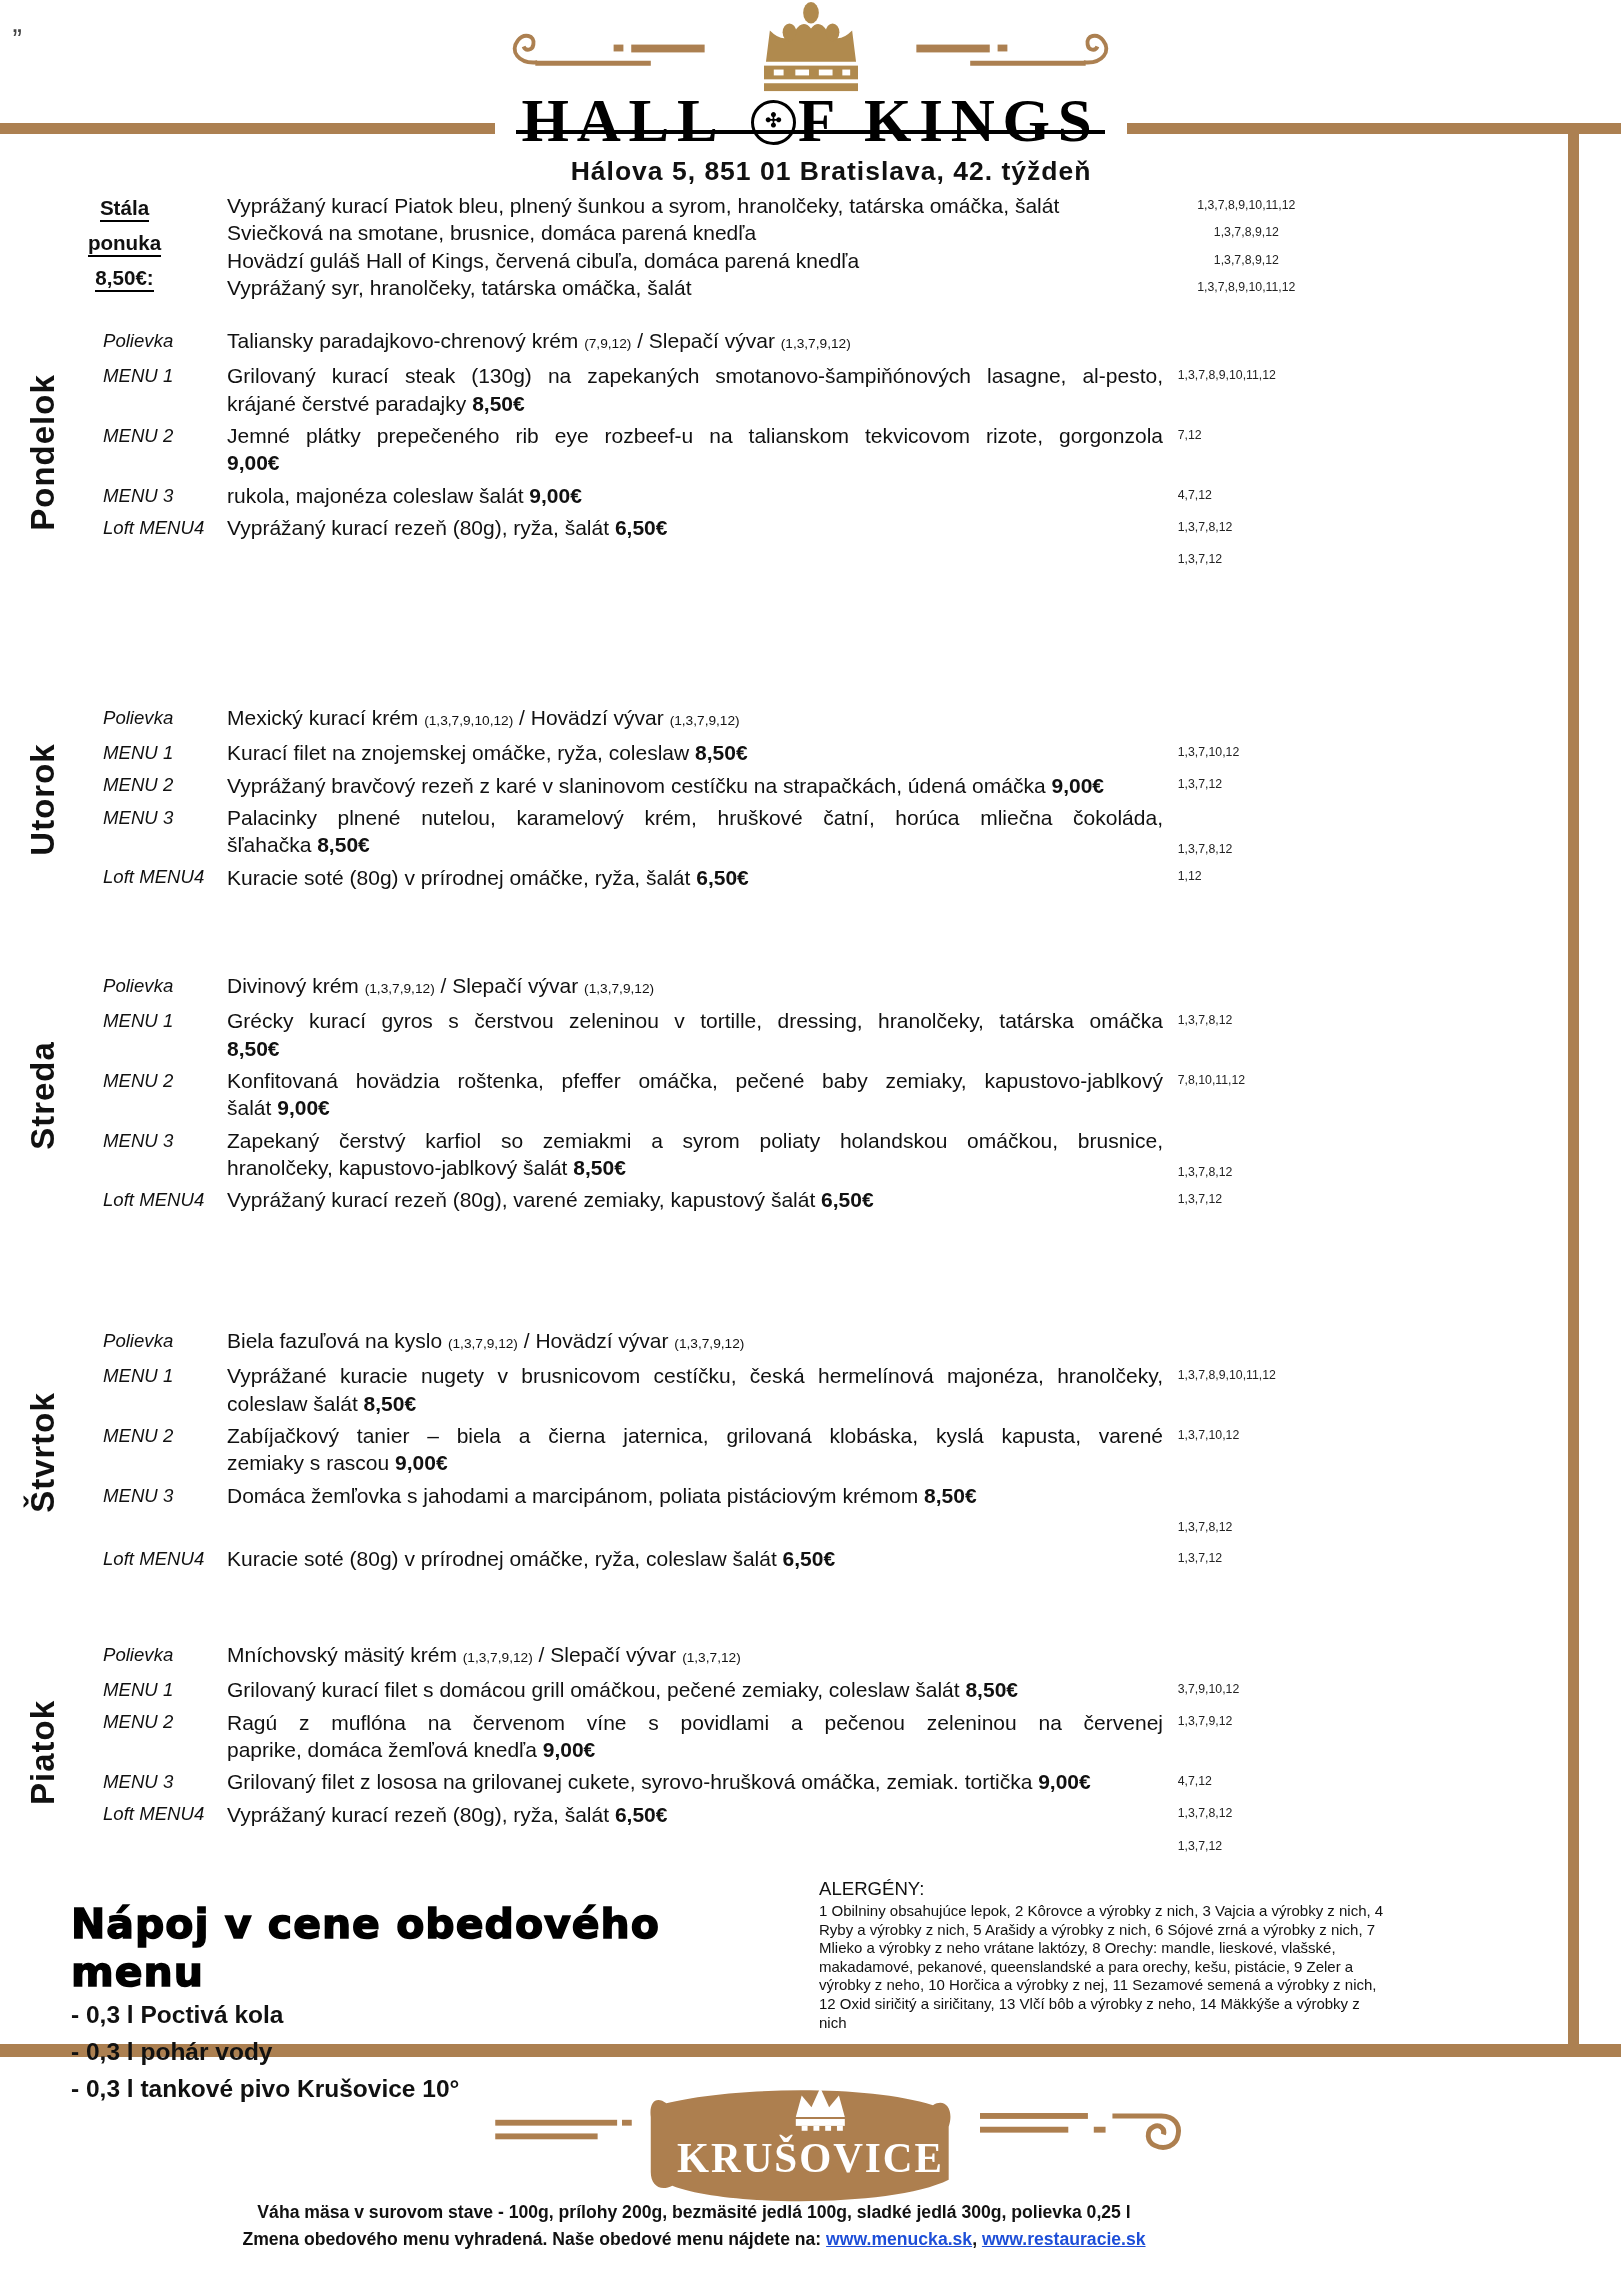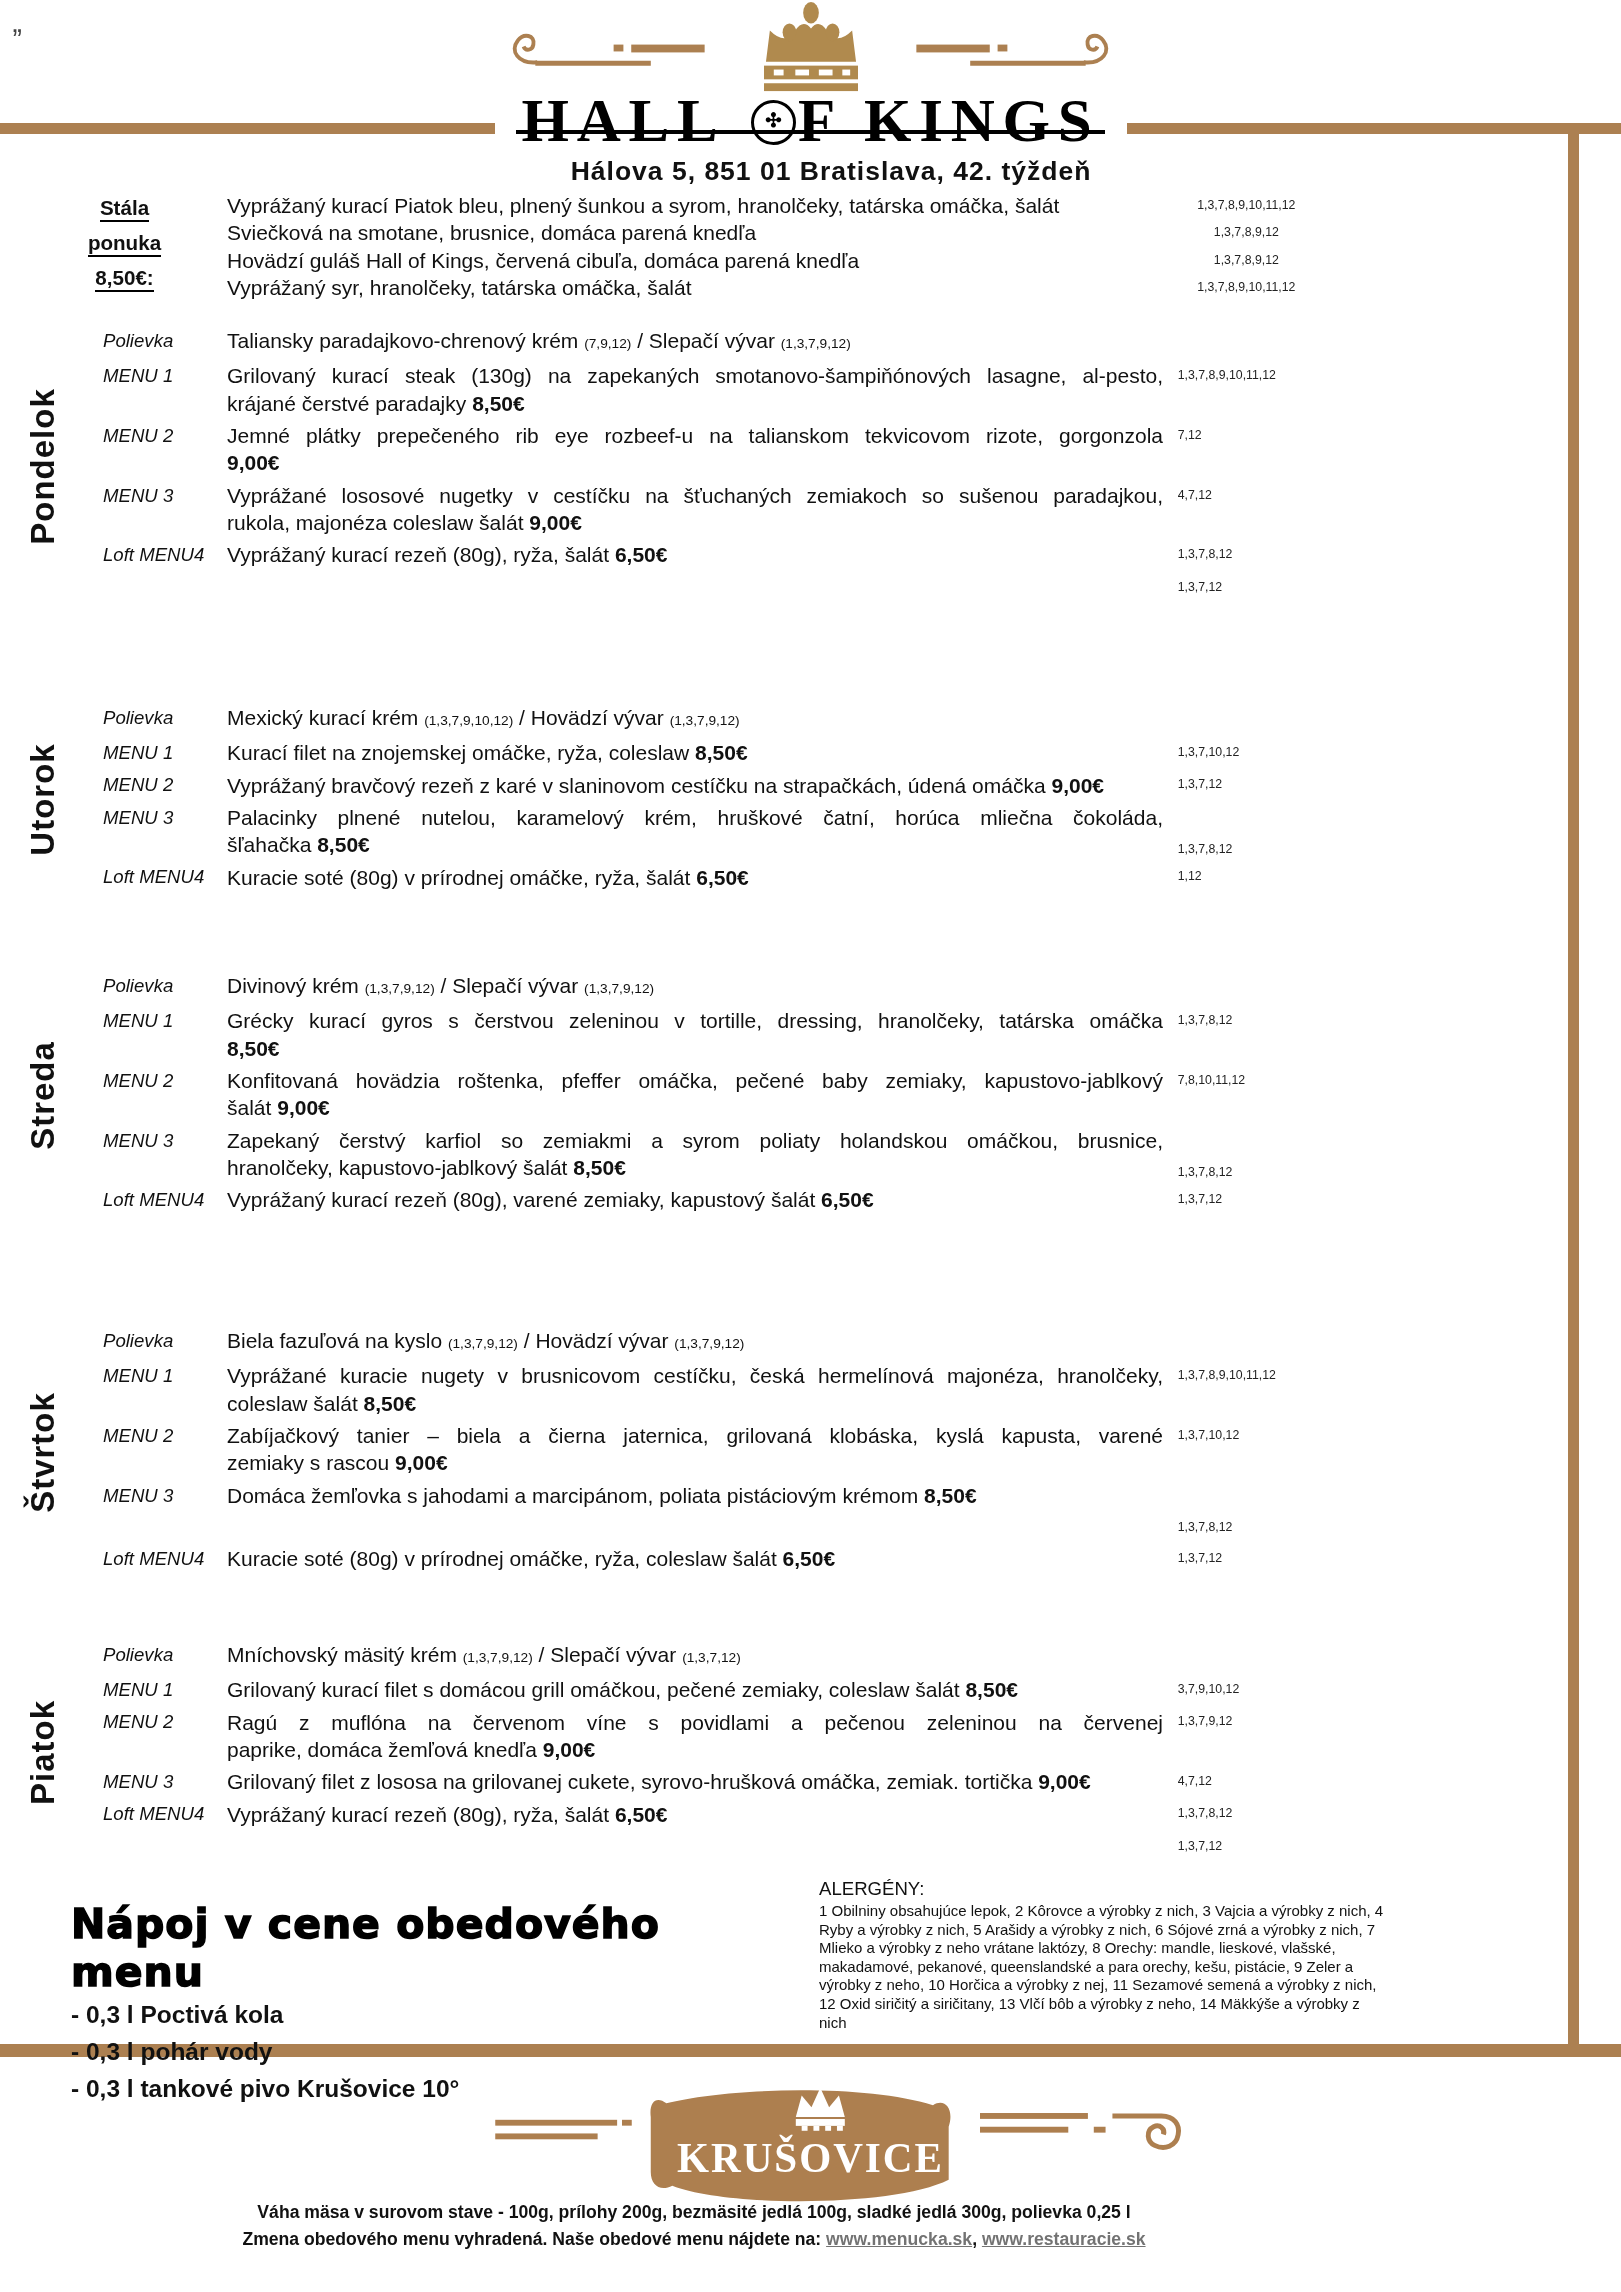--- a/index.html
+++ b/index.html
@@ -52,21 +52,21 @@
   .alergeny{position:absolute;left:819px;top:1878px;width:568px;}
   .alergeny-title{font-size:18.6px;font-weight:normal;margin-bottom:2px;}
   .alergeny-body{font-size:15px;line-height:18.6px;}
   
   .beer{position:absolute;left:0;top:2058px;width:1287px;height:167px;}
   .beer-center{position:absolute;left:639px;top:7.8px;}
   .orn-left{position:absolute;left:495px;top:54px;}
   .orn-right{position:absolute;left:980px;top:47px;}
   
   .footer{position:absolute;left:0;top:2199px;width:1388px;text-align:center;font-size:17.6px;font-weight:bold;line-height:26.5px;}
-  .footer a{color:#737373;text-decoration:underline;}
+  .footer a{color:#1d4ed8;text-decoration:underline;}
 </style>
 </head>
 <body>
 
 <div class="page">
 
   <div class="rule rule-top-left"></div>
   <div class="rule rule-top-right"></div>
   <div class="rule rule-right"></div>
   <div class="rule rule-bottom"></div>
@@ -179,21 +179,20 @@
             <div class="line just"><span>Jemné plátky prepečeného rib eye rozbeef-u na talianskom tekvicovom rizote, gorgonzola</span></div>
             <div class="line"><b>9,00€</b></div>
           </div>
           <div class="row-allerg">
             <span class="allerg pos-t">7,12</span>
           </div>
         </div>
         <div class="menu-row">
           <div class="row-label">MENU 3</div>
           <div class="row-content">
-            <div class="line just"><span>Vyprážané lososové nugetky v cestíčku na šťuchaných zemiakoch so sušenou paradajkou,</span></div>
             <div class="line"><span>rukola, majonéza coleslaw šalát </span><b>9,00€</b></div>
           </div>
           <div class="row-allerg">
             <span class="allerg pos-t">4,7,12</span>
           </div>
         </div>
         <div class="menu-row">
           <div class="row-label">Loft MENU4</div>
           <div class="row-content">
             <div class="line"><span>Vyprážaný kurací rezeň (80g), ryža, šalát </span><b>6,50€</b></div>

